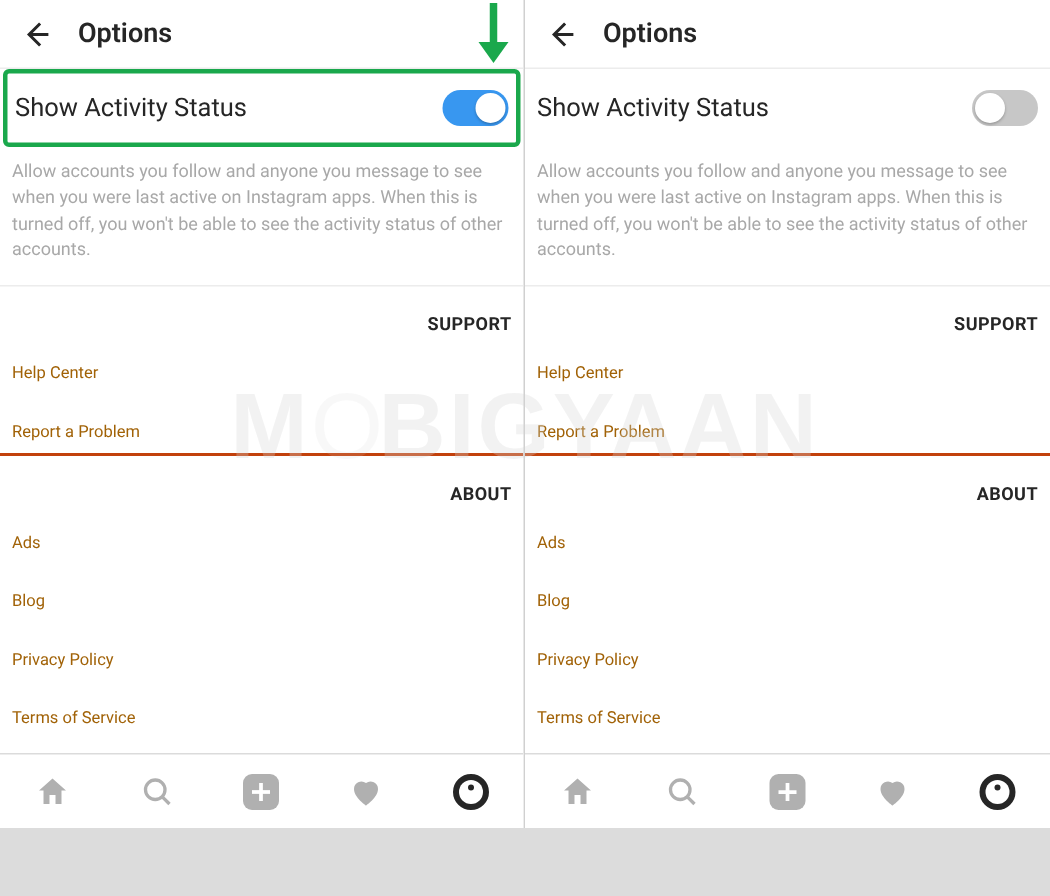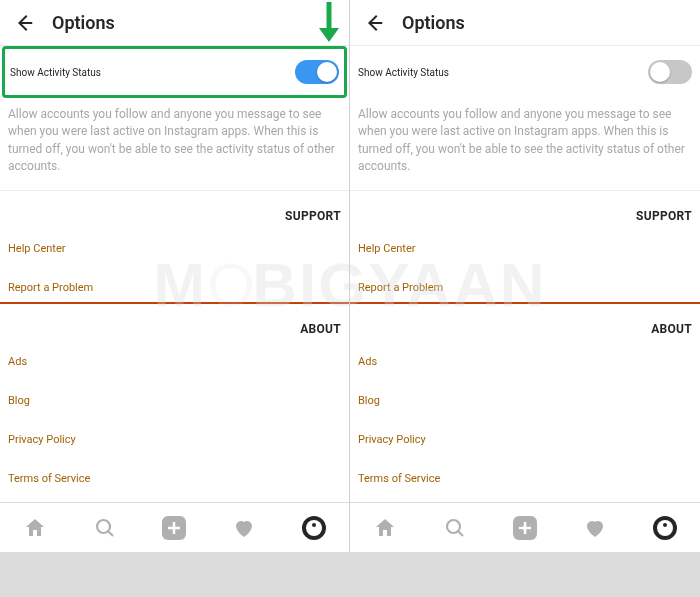--- a/index.html
+++ b/index.html
@@ -49,21 +49,21 @@
     }
     .content {
       flex: 1;
       overflow: hidden;
     }
     .toggle-row {
       display: flex;
       align-items: center;
       justify-content: space-between;
       padding: 14px 8px;
-      font-size: 10px;
+      font-size: 17px;
       color: #262626;
     }
     .highlight {
       border: 3px solid #1aa84c;
       border-radius: 4px;
       margin: 0 2px;
       padding: 11px 5px;
     }
     .description {
       font-size: 12px;

